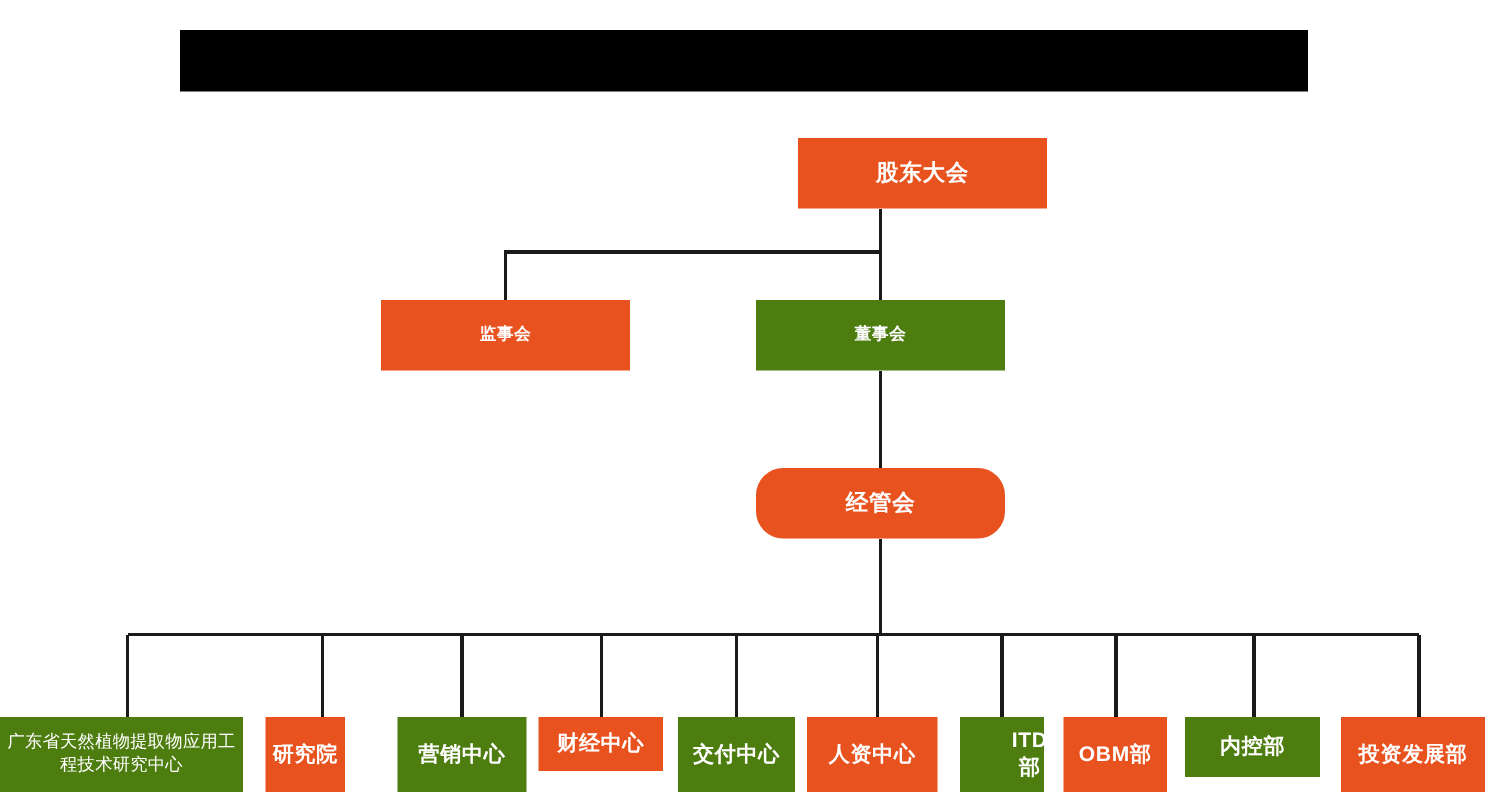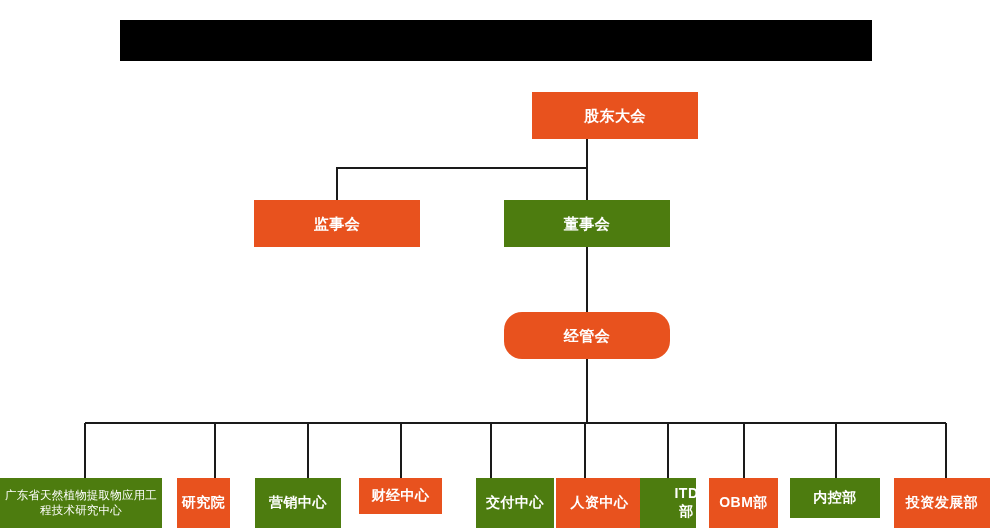--- a/index.html
+++ b/index.html
@@ -42,21 +42,21 @@
     text-align: center;
     color: #ffffff;
     line-height: 1.28;
     letter-spacing: 0.5px;
     padding: 2px 3px;
   }
   .node.vivid   { background: #E8521E; }
   .node.salmon  { background: #4d7c0f; }
 
   .node.lvl1 { font-size: 15px; font-weight: 600; }
-  .node.lvl2 { font-size: 15px; font-weight: 600; }
+  .node.lvl2 { font-size: 11px; font-weight: 600; }
   .node.lvl3 { font-size: 15px; font-weight: 600; border-radius: 18px; }
   .node.leaf { font-size: 14px; font-weight: 600; }
   .node.leaf.small { font-size: 11.5px; font-weight: 500; letter-spacing: 0.2px; }
 </style>
 </head>
 <body>
 
 <div id="chart-root">
 
   <div class="title-banner" style="left: 120px; top: 20px; width: 752px; height: 41px; background: rgb(0, 0, 0);"></div>
@@ -94,30 +94,30 @@
       </div>
       <div class="node vivid lvl3" style="left: 504px; top: 312px; width: 166px; height: 47px;">
         <span>经管会</span>
       </div>
       <div class="node salmon leaf small" style="left: 0px; top: 478px; width: 162px; height: 50px;">
         <span>广东省天然植物提取物应用工程技术研究中心</span>
       </div>
       <div class="node vivid leaf" style="left: 177px; top: 478px; width: 53px; height: 50px;">
         <span>研究院</span>
       </div>
-      <div class="node salmon leaf" style="left: 255px; top: 478px; width: 86px; height: 50px;">
+      <div class="node salmon leaf" style="left: 265px; top: 478px; width: 86px; height: 50px;">
         <span>营销中心</span>
       </div>
       <div class="node vivid leaf" style="left: 359px; top: 478px; width: 83px; height: 36px;">
         <span>财经中心</span>
       </div>
-      <div class="node salmon leaf" style="left: 452px; top: 478px; width: 78px; height: 50px; margin-left: 24px;">
+      <div class="node salmon leaf" style="left: 452px; top: 478px; width: 78px; height: 50px;">
         <span>交付中心</span>
       </div>
-      <div class="node vivid leaf" style="left: 556px; top: 478px; width: 87px; height: 50px;">
+      <div class="node vivid leaf" style="left: 538px; top: 478px; width: 87px; height: 50px;">
         <span>人资中心</span>
       </div>
       <div class="node salmon leaf" style="left: 640px; top: 478px; width: 56px; height: 50px; padding-left: 40px;">
         <span>ITD部</span>
       </div>
       <div class="node vivid leaf" style="left: 709px; top: 478px; width: 69px; height: 50px;">
         <span>OBM部</span>
       </div>
       <div class="node salmon leaf" style="left: 790px; top: 478px; width: 90px; height: 40px;">
         <span>内控部</span>

